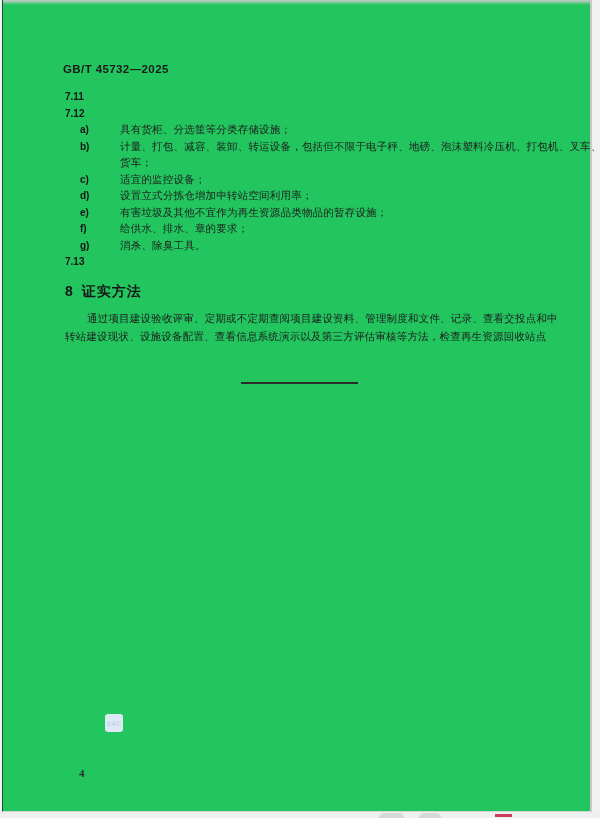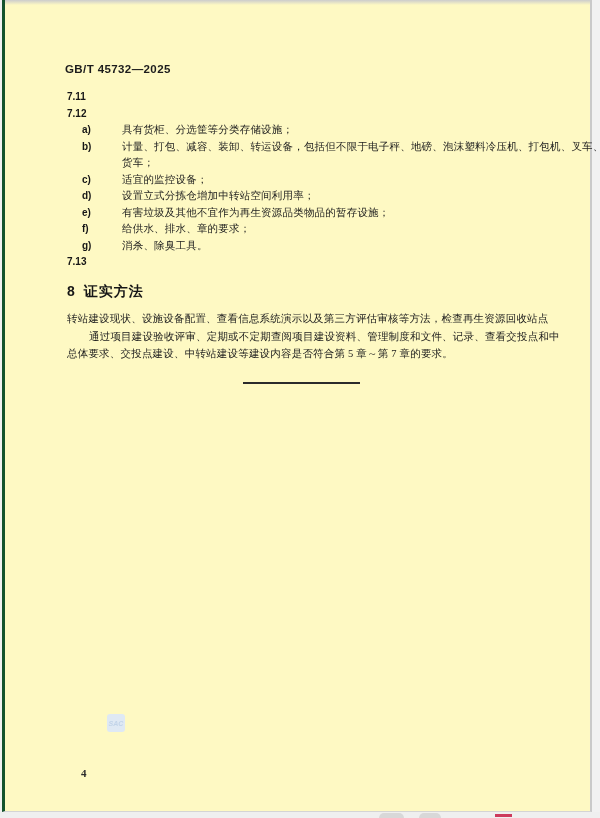--- a/index.html
+++ b/index.html
@@ -4,22 +4,22 @@
 <style>
   html,body{margin:0;padding:0;}
   body{
     width:600px;height:818px;position:relative;overflow:hidden;
     background:#f1f1f1;
     font-family:"Liberation Serif","DejaVu Serif",serif;
   }
   
   .sheet{
     position:absolute;left:2px;top:0;width:590px;height:812px;
-    background:#fef9c3;box-sizing:border-box;
-    border-left:3px solid #14532d;
+    background:#22c55e;box-sizing:border-box;
+    border-left:1px solid #14532d;
     border-right:2px solid #c9c9c9;
     border-bottom:1px solid #d4d4d4;
   }
   .sheet::before{
     content:"";position:absolute;left:0;top:0;right:0;height:5px;
     background:linear-gradient(#cccccc,rgba(255,255,255,0));
     pointer-events:none;
   }
   .std-header{
     position:absolute;left:60px;top:63px;
@@ -137,23 +137,22 @@
     <div class="crow">
       <span class="cnum">7.13</span>
     </div>
   </div>
 
   <div class="sec-heading">
     <span class="sec-num">8</span><span>证实方法</span>
   </div>
 
   <div class="para">
+    <div class="pline indent">通过项目建设验收评审、定期或不定期查阅项目建设资料、管理制度和文件、记录、查看交投点和中</div>
     <div class="pline">转站建设现状、设施设备配置、查看信息系统演示以及第三方评估审核等方法，检查再生资源回收站点</div>
-    <div class="pline indent">通过项目建设验收评审、定期或不定期查阅项目建设资料、管理制度和文件、记录、查看交投点和中</div>
-    <div class="pline">总体要求、交投点建设、中转站建设等建设内容是否符合第 5 章～第 7 章的要求。</div>
   </div>
 
   <div class="end-rule"></div>
 
   <div class="sac">SAC</div>
 
   <div class="page-num">4</div>
 </div>
 
 <div class="bottom-strip"></div>

